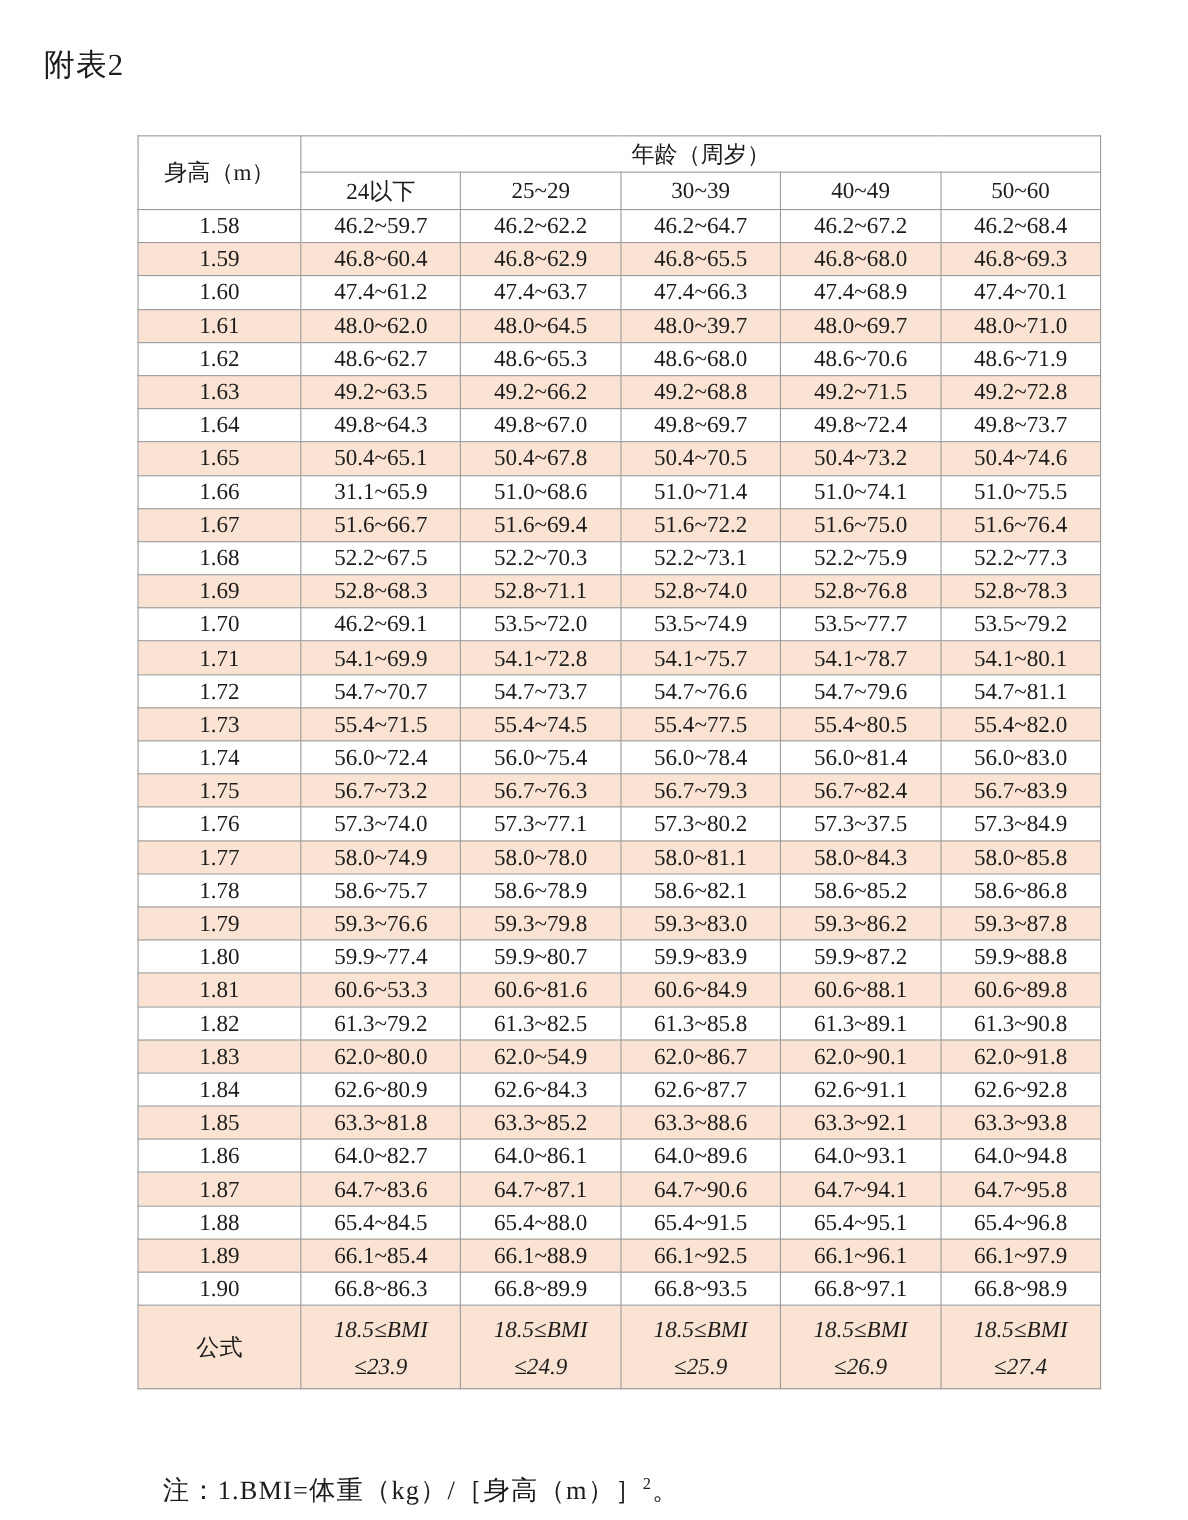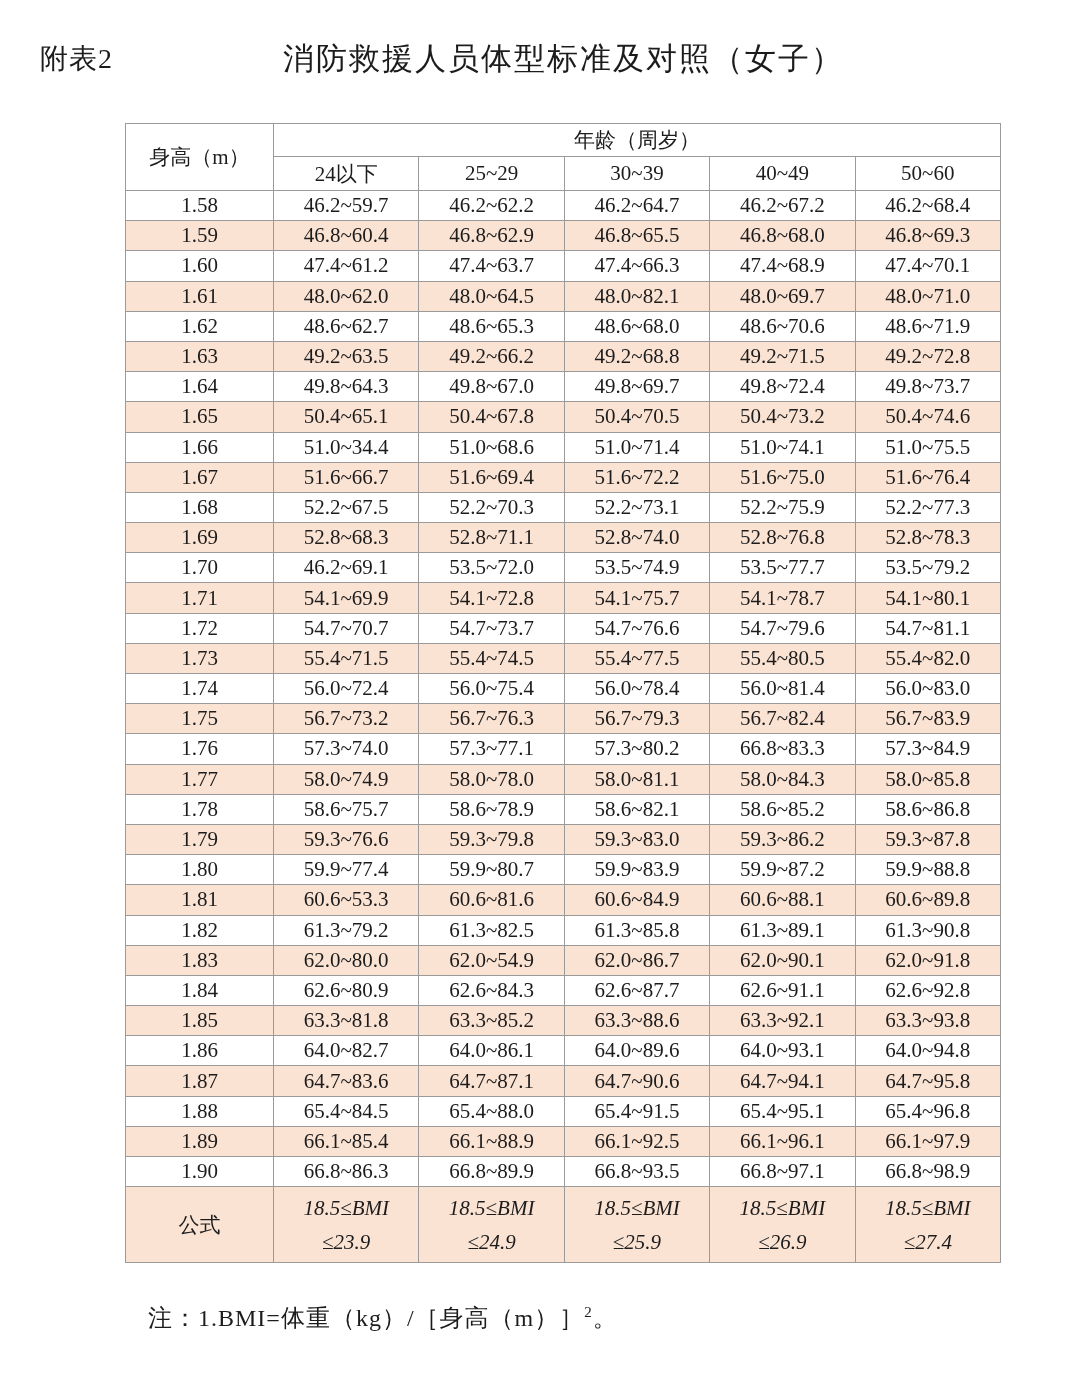--- a/index.html
+++ b/index.html
@@ -50,33 +50,32 @@
   tr.age-main-row th { height: 33px; }
   tr.age-sub-row th { height: 34px; }
   tbody tr.data-row td { height: 30.2px; }
   tbody tr.stripe td { background: var(--stripe-bg); }
   tr.formula-row td { height: 76px; background: var(--stripe-bg); }
   .formula-cell div { line-height: 34px; font-size: 21px; font-style: italic; }
   td.height-cell { font-size: 21px; }
   td.formula-label-cell { font-size: 22px; }
 
   .note {
-    position: absolute; left: 148px; top: 1278px;
+    position: absolute; left: 148px; top: 1315px;
     font-size: 24px; letter-spacing: 1px;
   }
   .note sup { font-size: 15px; vertical-align: super; }
 </style>
 </head>
 <body>
 
 <div class="page">
 
   <div class="title-row">
     <span class="appendix-label">附表2</span>
-    <span class="page-title">消防救援人员体型标准及对照（女子）</span>
   </div>
 
   <table class="bmi">
     <colgroup>
       <col class="height-col">
         <col>
         <col>
         <col>
         <col>
         <col>
@@ -116,21 +115,21 @@
           <td>47.4~61.2</td>
           <td>47.4~63.7</td>
           <td>47.4~66.3</td>
           <td>47.4~68.9</td>
           <td>47.4~70.1</td>
         </tr>
         <tr class="data-row stripe">
           <td class="height-cell">1.61</td>
           <td>48.0~62.0</td>
           <td>48.0~64.5</td>
-          <td>48.0~82.1</td>
+          <td>48.0~39.7</td>
           <td>48.0~69.7</td>
           <td>48.0~71.0</td>
         </tr>
         <tr class="data-row">
           <td class="height-cell">1.62</td>
           <td>48.6~62.7</td>
           <td>48.6~65.3</td>
           <td>48.6~68.0</td>
           <td>48.6~70.6</td>
           <td>48.6~71.9</td>
@@ -154,21 +153,21 @@
         <tr class="data-row stripe">
           <td class="height-cell">1.65</td>
           <td>50.4~65.1</td>
           <td>50.4~67.8</td>
           <td>50.4~70.5</td>
           <td>50.4~73.2</td>
           <td>50.4~74.6</td>
         </tr>
         <tr class="data-row">
           <td class="height-cell">1.66</td>
-          <td>51.0~34.4</td>
+          <td>31.1~65.9</td>
           <td>51.0~68.6</td>
           <td>51.0~71.4</td>
           <td>51.0~74.1</td>
           <td>51.0~75.5</td>
         </tr>
         <tr class="data-row stripe">
           <td class="height-cell">1.67</td>
           <td>51.6~66.7</td>
           <td>51.6~69.4</td>
           <td>51.6~72.2</td>
@@ -237,21 +236,21 @@
           <td>56.7~76.3</td>
           <td>56.7~79.3</td>
           <td>56.7~82.4</td>
           <td>56.7~83.9</td>
         </tr>
         <tr class="data-row">
           <td class="height-cell">1.76</td>
           <td>57.3~74.0</td>
           <td>57.3~77.1</td>
           <td>57.3~80.2</td>
-          <td>66.8~83.3</td>
+          <td>57.3~37.5</td>
           <td>57.3~84.9</td>
         </tr>
         <tr class="data-row stripe">
           <td class="height-cell">1.77</td>
           <td>58.0~74.9</td>
           <td>58.0~78.0</td>
           <td>58.0~81.1</td>
           <td>58.0~84.3</td>
           <td>58.0~85.8</td>
         </tr>

